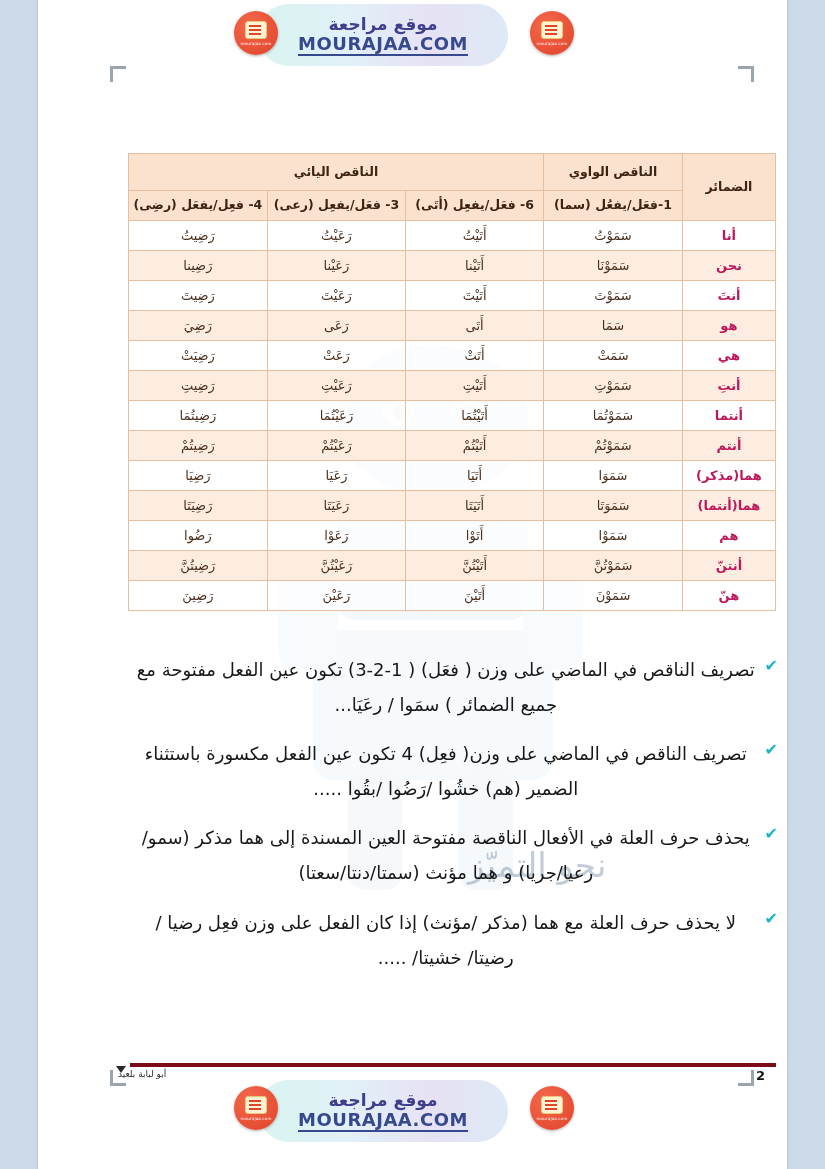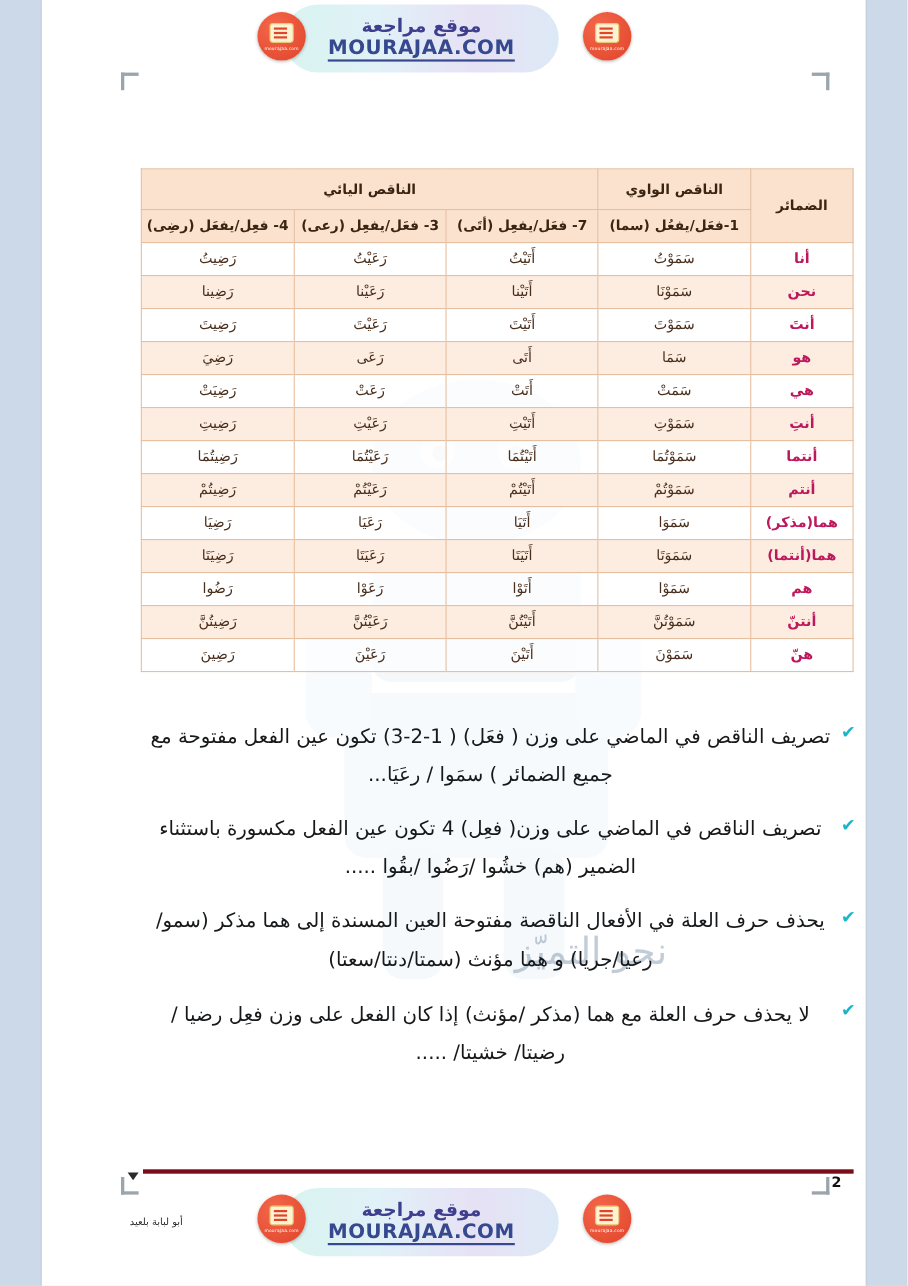--- a/index.html
+++ b/index.html
@@ -256,21 +256,20 @@
     z-index: 10;
   }
   .footer-left {
     position: absolute;
     left: 80px;
     top: 1069px;
     font-size: 9px;
     color: #2b2b2b;
     direction: rtl;
     z-index: 10;
-    margin-top: 38px;
   }
   .footer-page {
     position: absolute;
     left: 718px;
     top: 1068px;
     font-size: 13px;
     font-weight: bold;
     color: #111;
     z-index: 10;
   }
@@ -332,21 +331,21 @@
   <div class="table-wrap">
     <table class="conj">
       <thead>
         <tr>
           <td class="group col-w-pron" rowspan="2">الضمائر</td>
           <td class="group col-w-verb">الناقص الواوي</td>
           <td class="group col-w-verb" colspan="3">الناقص اليائي</td>
         </tr>
         <tr>
           <td class="col-w-verb">1-فعَل/يفعُل (سما)</td>
-          <td class="col-w-verb">7- فعَل/يفعِل (أتَى)</td>
+          <td class="col-w-verb">6- فعَل/يفعِل (أتَى)</td>
           <td class="col-w-verb">3- فعَل/يفعِل (رعى)</td>
           <td class="col-w-verb">4- فعِل/يفعَل (رضِى)</td>
         </tr>
       </thead>
       <tbody>
         <tr>
           <td class="pron">أنا</td>
           <td>سَمَوْتُ</td>
           <td>أَتَيْتُ</td>
           <td>رَعَيْتُ</td>

